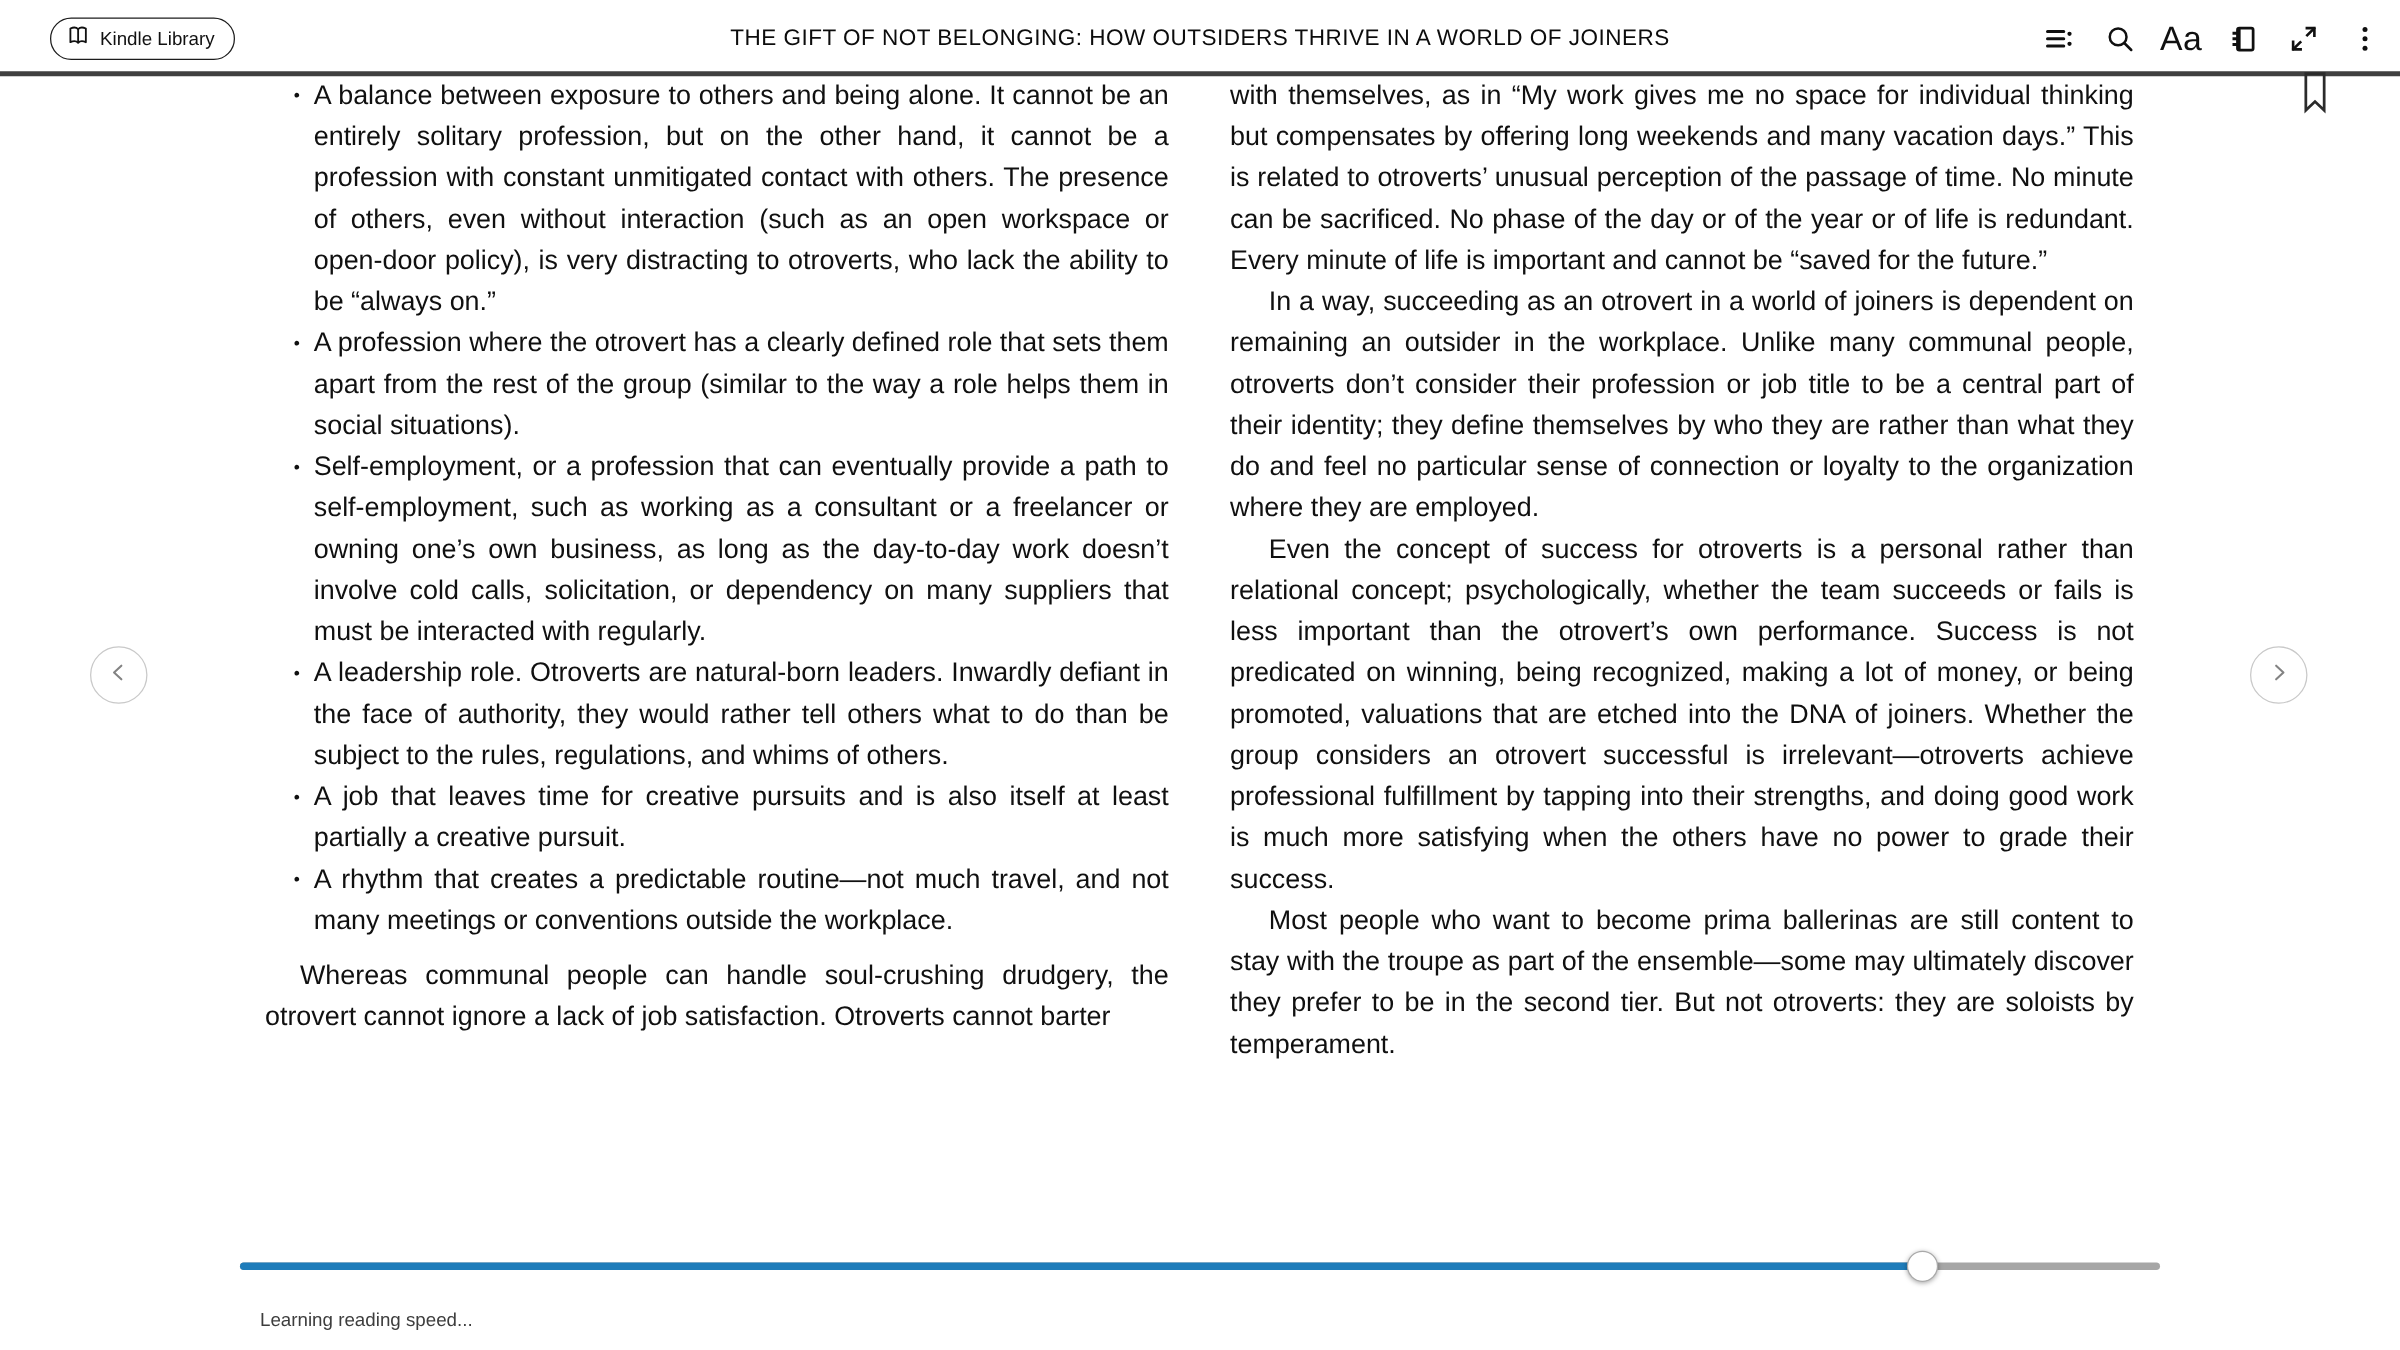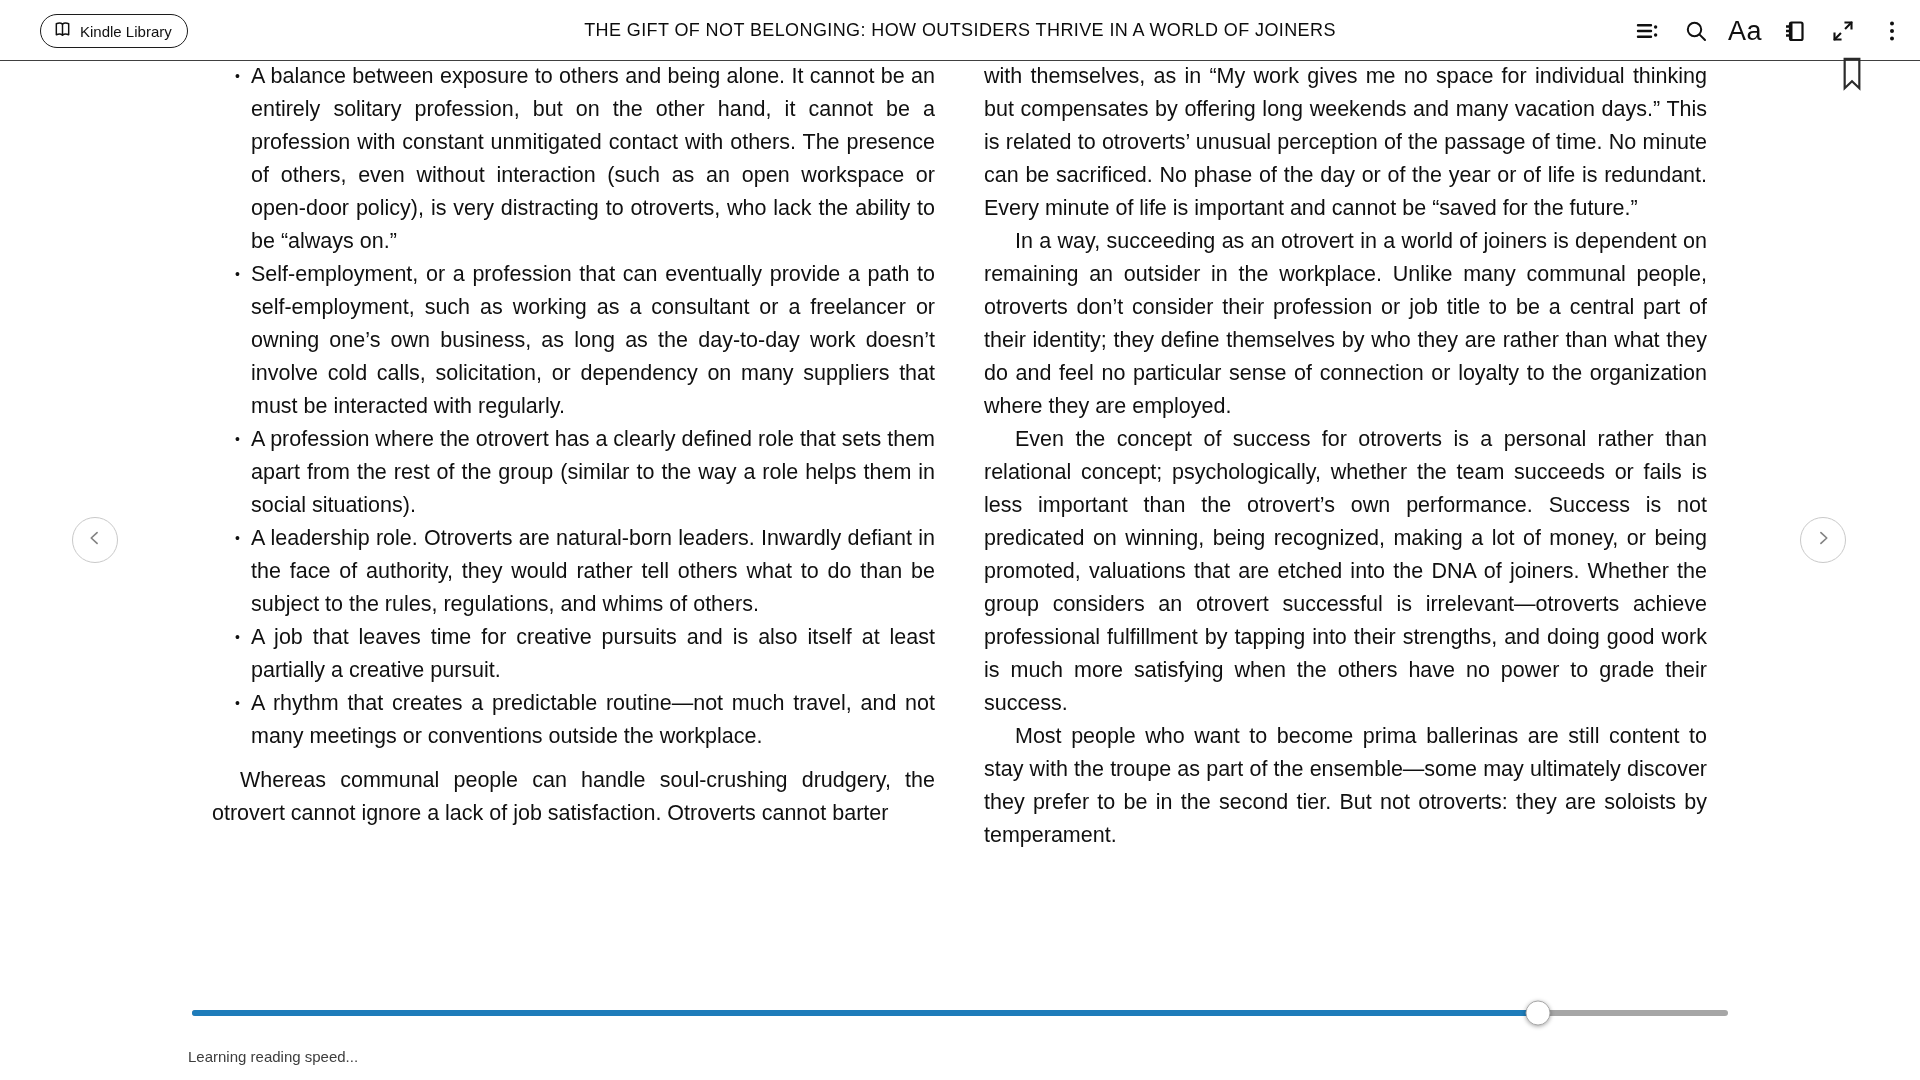--- a/index.html
+++ b/index.html
@@ -6,21 +6,21 @@
   html,body { background:#fff; }
   #app {
     position:relative; width:1920px; height:1080px;
     background:#fff; overflow:hidden;
     font-family:"Liberation Sans", sans-serif;
     color:#111;
   }
   
   .topbar {
     position:absolute; left:0; top:0; width:1920px; height:61px;
-    background:#fff; border-bottom:1px solid #404040;
+    background:#fff; border-bottom:4px solid #404040;
   }
   .lib-btn {
     position:absolute; left:40px; top:14px; height:34px;
     display:flex; align-items:center; gap:8px;
     padding:0 15px 0 12px;
     border:1.5px solid #1c1c1c; border-radius:18px;
     background:#fff; cursor:pointer;
   }
   .lib-btn span.lbl { font-size:15px; color:#111; white-space:nowrap; }
   .book-title {
@@ -78,21 +78,21 @@
   .slider-handle {
     position:absolute; top:50%; left:50%;
     width:25px; height:25px; border-radius:50%;
     background:#fff; border:1px solid #a9a9a9;
     box-shadow:0 1px 4px rgba(0,0,0,.35);
     transform:translate(-50%,-50%);
     cursor:grab;
   }
   
   .footer-status {
-    position:absolute; left:188px; top:1048px;
+    position:absolute; left:208px; top:1048px;
     font-size:15px; color:#3d3d3d;text-align:center;
   }
   .footer-page {
     position:absolute; left:0; right:0; top:1048px;
     text-align:center; font-size:15px; color:#2d2d2d;
   }
   .footer-page .sep { display:inline-block; margin:0 9px; font-size:12px; vertical-align:1px; color:#2d2d2d; }
 </style>
 </head>
 <body>
@@ -173,22 +173,22 @@
     <span>
       <svg width="20" height="20" viewBox="0 0 24 24" fill="none" stroke="currentColor" stroke-width="2" stroke-linecap="round" stroke-linejoin="round">
         <path d="M9.5 5.5l7 6.5-7 6.5"></path>
       </svg>
     </span>
   </div>
 
   <div class="page-text col-left">
     <ul class="bullets">
       <li>A balance between exposure to others and being alone. It cannot be an entirely solitary profession, but on the other hand, it cannot be a profession with constant unmitigated contact with others. The presence of others, even without interaction (such as an open workspace or open-door policy), is very distracting to otroverts, who lack the ability to be “always on.”</li>
+      <li>A profession where the otrovert has a clearly defined role that sets them apart from the rest of the group (similar to the way a role helps them in social situations).</li>
       <li>Self-employment, or a profession that can eventually provide a path to self-employment, such as working as a consultant or a freelancer or owning one’s own business, as long as the day-to-day work doesn’t involve cold calls, solicitation, or dependency on many suppliers that must be interacted with regularly.</li>
-      <li>A profession where the otrovert has a clearly defined role that sets them apart from the rest of the group (similar to the way a role helps them in social situations).</li>
       <li>A leadership role. Otroverts are natural-born leaders. Inwardly defiant in the face of authority, they would rather tell others what to do than be subject to the rules, regulations, and whims of others.</li>
       <li>A job that leaves time for creative pursuits and is also itself at least partially a creative pursuit.</li>
       <li>A rhythm that creates a predictable routine—not much travel, and not many meetings or conventions outside the workplace.</li>
     </ul>
     <p class="closing-para">Whereas communal people can handle soul-crushing drudgery, the otrovert cannot ignore a lack of job satisfaction. Otroverts cannot barter</p>
   </div>
 
   <div class="page-text col-right">
     <p>with themselves, as in “My work gives me no space for individual thinking but compensates by offering long weekends and many vacation days.” This is related to otroverts’ unusual perception of the passage of time. No minute can be sacrificed. No phase of the day or of the year or of life is redundant. Every minute of life is important and cannot be “saved for the future.”</p>
     <p class="para-indent">In a way, succeeding as an otrovert in a world of joiners is dependent on remaining an outsider in the workplace. Unlike many communal people, otroverts don’t consider their profession or job title to be a central part of their identity; they define themselves by who they are rather than what they do and feel no particular sense of connection or loyalty to the organization where they are employed.</p>

